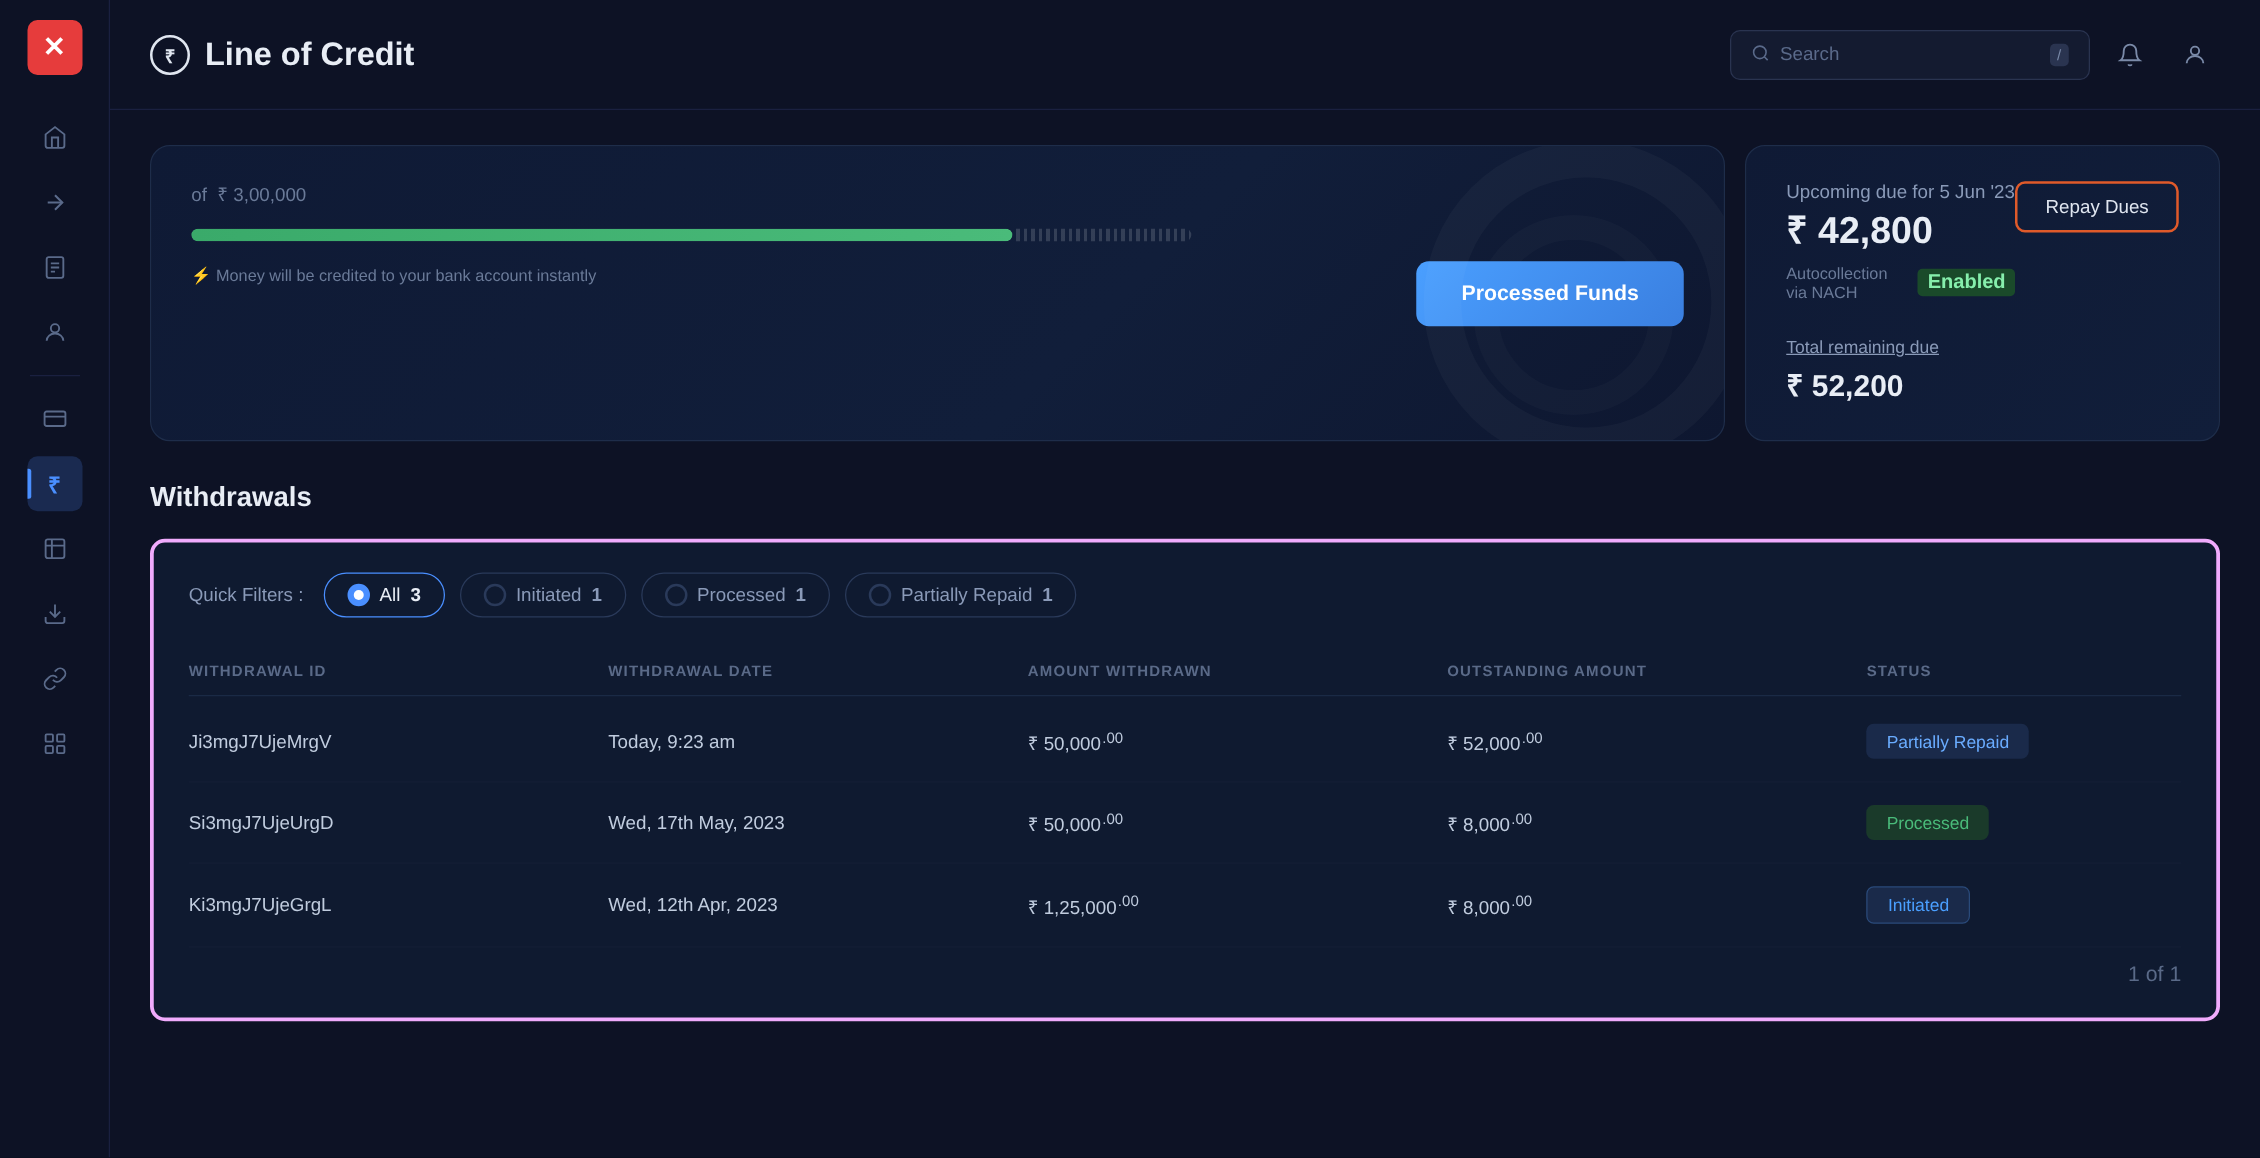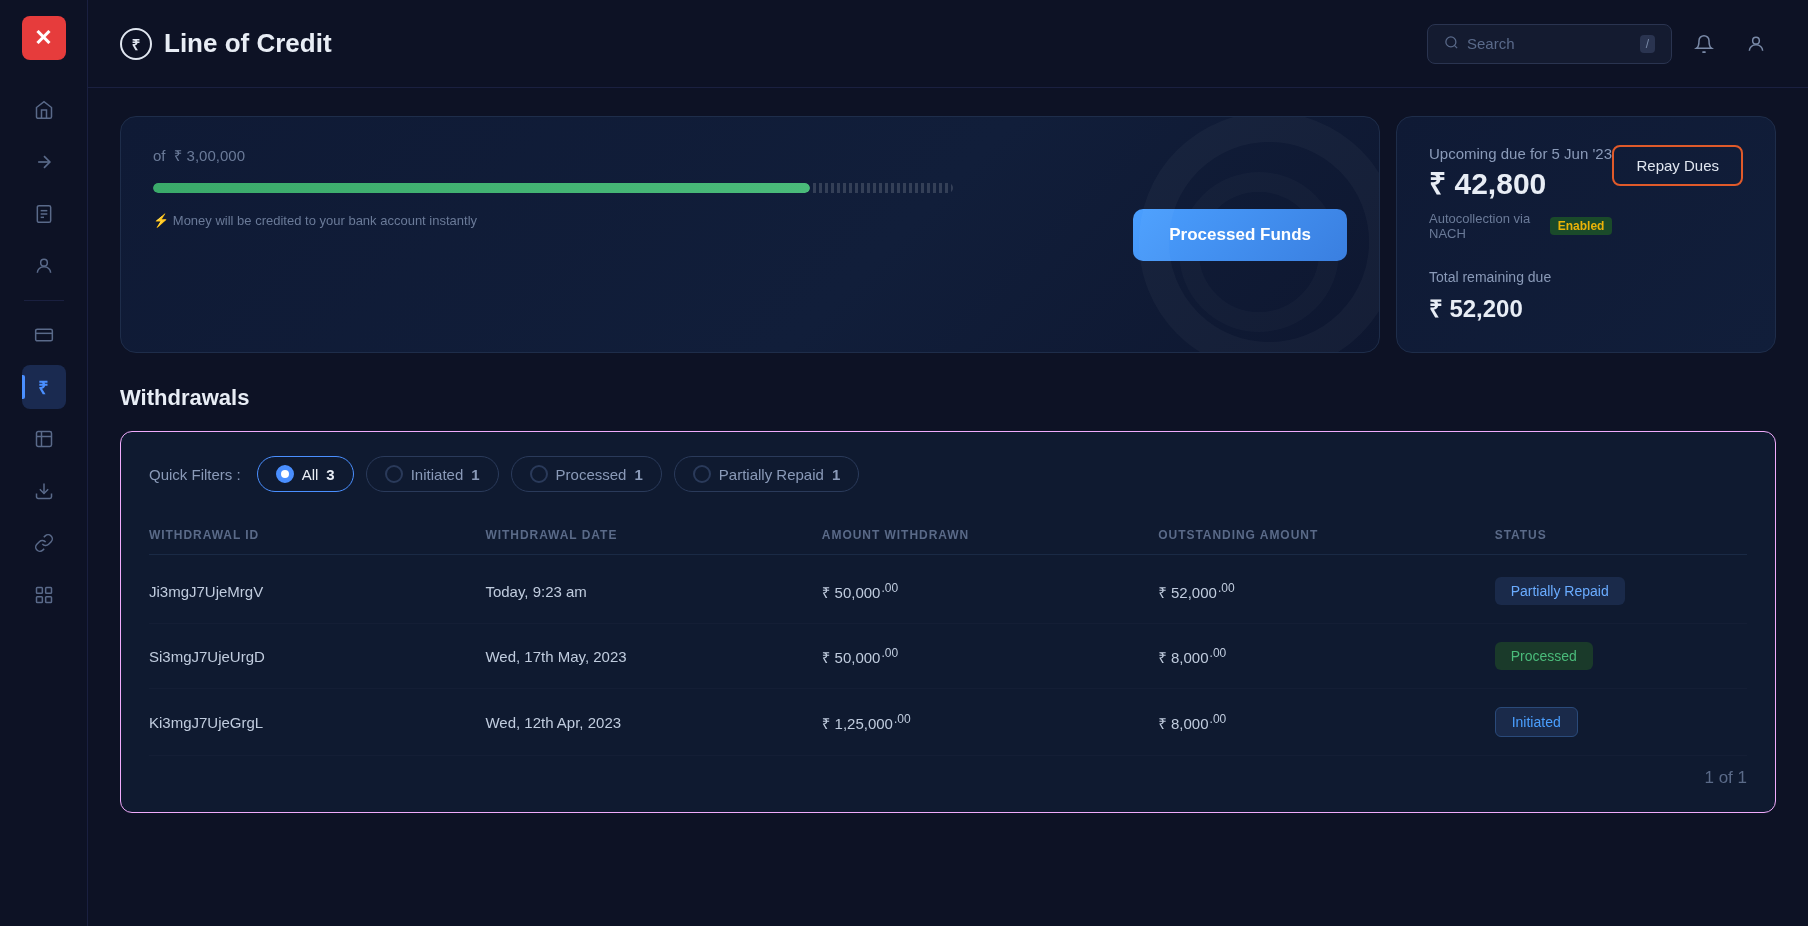--- a/index.html
+++ b/index.html
@@ -109,21 +109,21 @@
       color: #e8edf5;
     }
     .header-spacer { flex: 1; }
     .search-box {
       display: flex;
       align-items: center;
       background: #141b30;
       border: 1px solid #2a3450;
       border-radius: 8px;
       padding: 10px 16px;
-      width: 245px;
+      width: 288px;
       gap: 8px;
       cursor: text;
     }
     .search-icon { color: #5a6a8a; font-size: 14px; }
     .search-text { color: #5a6a8a; font-size: 15px; flex: 1; }
     .search-slash {
       background: #2a3450;
       color: #7a8aa8;
       border-radius: 4px;
       padding: 2px 6px;
@@ -274,49 +274,50 @@
     .nach-row {
       display: flex;
       align-items: center;
       gap: 8px;
       font-size: 13px;
       color: #6a7a98;
       margin-bottom: 24px;
     }
     .nach-badge {
       background: #1a4a2a;
-      color: #eab308;
+      color: #86efac;
       border-radius: 4px;
       padding: 2px 8px;
-      font-size: 12px;
+      font-size: 16px;
       font-weight: 600;
     }
     .total-remaining-label {
       font-size: 14px;
       color: #8a9ab8;
       margin-bottom: 6px;
+      text-decoration: underline;
     }
     .total-remaining-amount {
       font-size: 24px;
       font-weight: 700;
       color: #e8edf5;
     }
 
     
     .section-title {
       font-size: 22px;
       font-weight: 700;
       color: #e8edf5;
       margin-bottom: 20px;
     }
 
     
     .filters-card {
       background: #0f1a30;
-      border: 1px solid #f0abfc;
+      border: 3px solid #f0abfc;
       border-radius: 12px;
       padding: 24px 28px;
     }
     .filters-row {
       display: flex;
       align-items: center;
       gap: 12px;
       margin-bottom: 24px;
     }
     .filters-label {

